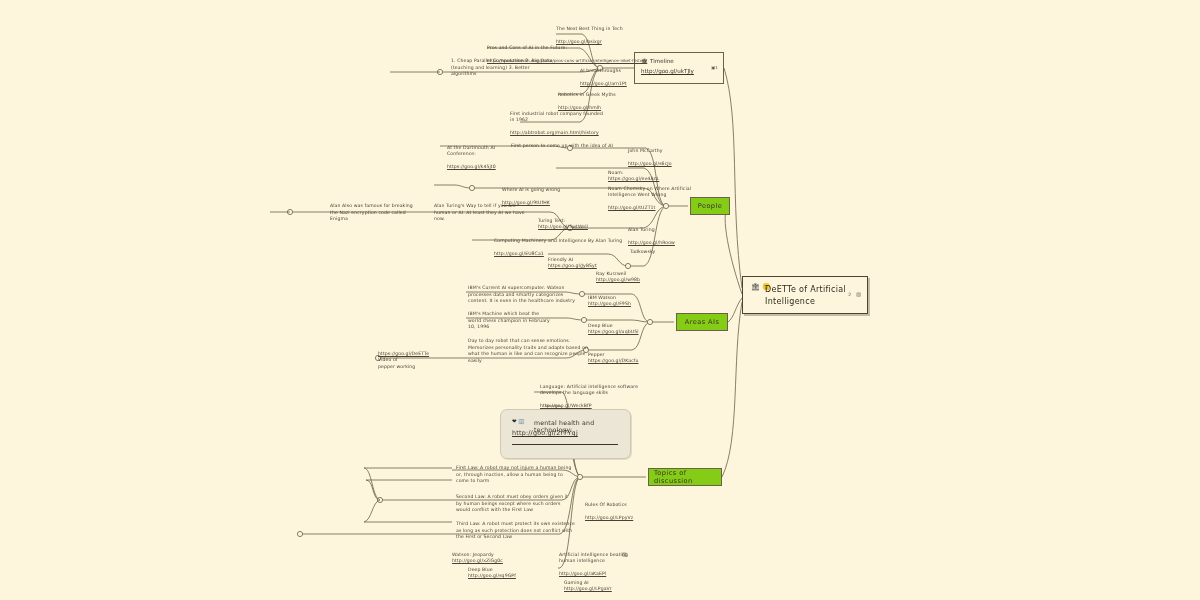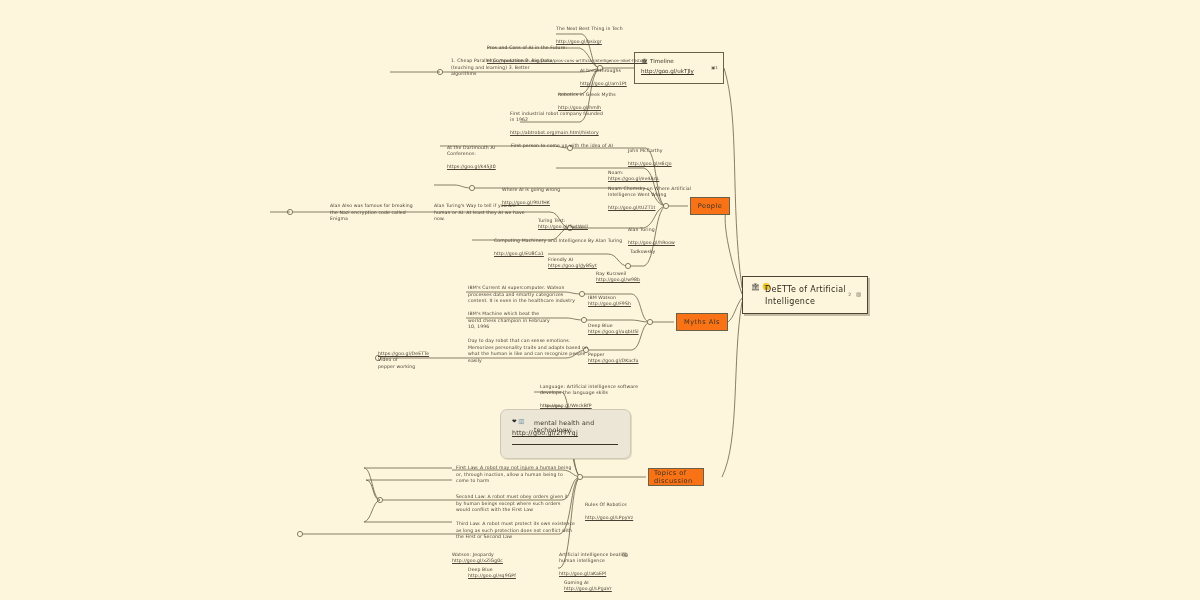--- a/index.html
+++ b/index.html
@@ -20,21 +20,21 @@
     letter-spacing:.1px;
     color:#4a4234;
     white-space:pre-line;
   }
   .txt .u{text-decoration:underline;color:#4a4234;}
 
   
   .branchbox{
     position:absolute;
     border:1px solid #6b6048;
-    background:#f97316;
+    background:#84cc16;
     box-sizing:border-box;
     display:flex;align-items:center;justify-content:center;
     font-size:6.6px;
     letter-spacing:.45px;
     color:#3a3426;
     padding:2px 5px;
   }
 
   
   #central{
@@ -265,21 +265,21 @@
     <span>Friendly AI</span>
     <span class="u">https://goo.gl/JyBSyt</span>
   </div>
 
   <div class="txt" style="left:596px;top:264px;width:110px;">
     <span>Ray Kurzweil</span>
     <span class="u">http://goo.gl/w98b</span>
   </div>
 
   <div class="branchbox" style="left:676px;top:313px;width:52px;height:18px;">
-    <span>Myths AIs</span>
+    <span>Areas AIs</span>
   </div>
 
   <div class="txt" style="left:588px;top:288px;width:110px;">
     <span>IBM Watson</span>
     <span class="u">http://goo.gl/F9Sh</span>
   </div>
 
   <div class="txt" style="left:468px;top:285px;width:118px;">IBM's Current AI supercomputer.  Watson
 processes data and smartly categorizes
 content.  It is even in the healthcare industry</div>
@@ -302,21 +302,21 @@
 Memorizes personality traits and adapts based on
 what the human is like and can recognize people
 easily</div>
 
   <div class="txt" style="left:378px;top:344px;width:78px;">
     <span class="u">https://goo.gl/DeETTe</span>
     <span>Video of
 pepper working</span>
   </div>
 
-  <div class="branchbox" style="left:648px;top:468px;width:56px;height:18px;">
+  <div class="branchbox" style="left:648px;top:468px;width:74px;height:18px;">
     <span>Topics of discussion</span>
   </div>
 
   <div class="txt" style="left:540px;top:377px;width:118px;">
     <span>Language: Artificial intelligence software
 develops the language skills</span><br>
     <span class="u">http://goo.gl/WeckBfP</span>
   </div>
 
   <div class="txt" style="left:556px;top:402px;width:110px;">

